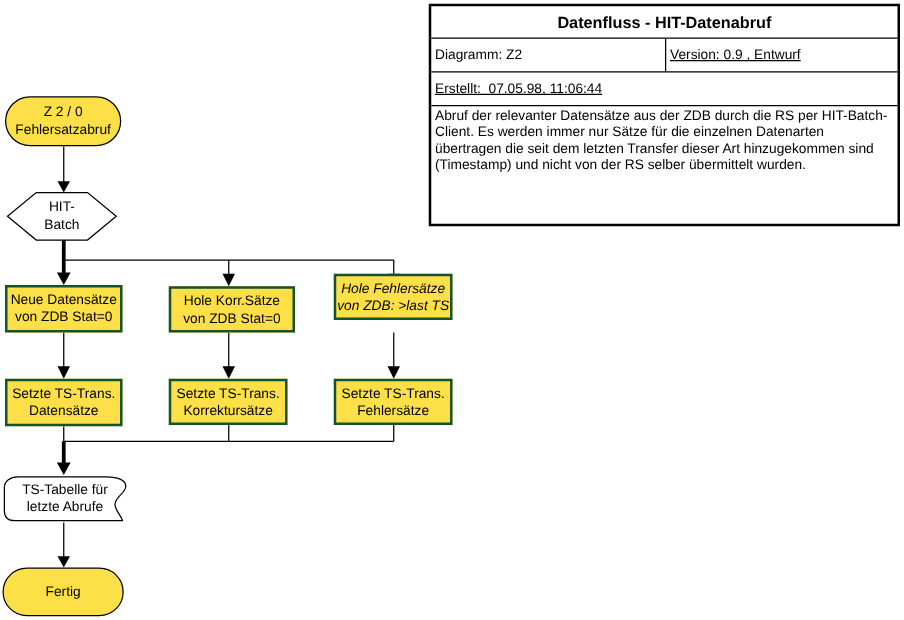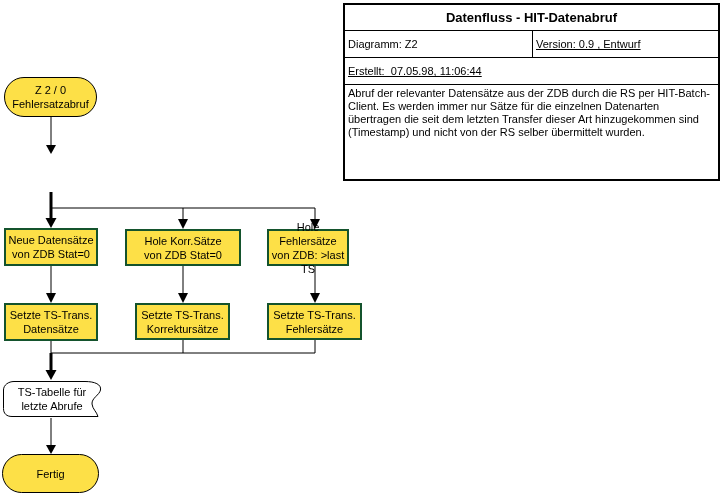--- a/index.html
+++ b/index.html
@@ -86,30 +86,37 @@
       <div class="cell cell-right">Erstellt:  07.05.98, 11:06:44</div>
     </div>
     <div class="desc-cell">Abruf der relevanter Datensätze aus der ZDB durch die RS per HIT-Batch-Client. Es werden immer nur Sätze für die einzelnen Datenarten übertragen die seit dem letzten Transfer dieser Art hinzugekommen sind (Timestamp) und nicht von der RS selber übermittelt wurden.</div>
   </div>
 
   <div class="node terminator" style="left:4px;top:77px;width:93px;height:40px;">
     <span>Z 2 / 0</span>
     <span>Fehlersatzabruf</span>
   </div>
 
+  <div class="node svg-shape" style="left:5px;top:153px;width:89px;height:40px;">
+    <svg class="shape-bg" width="89" height="40" viewBox="0 0 89 40">
+      <polygon points="1,20 24,1 65,1 88,20 65,39 24,39" fill="#ffffff" stroke="#000000" stroke-width="1"></polygon>
+    </svg>
+    <span class="label">HIT-</span>
+    <span class="label">Batch</span>
+  </div>
 
   <div class="node rect" style="left:4px;top:228px;width:94px;height:38px;">
     <span>Neue Datensätze</span>
     <span>von ZDB Stat=0</span>
   </div>
-  <div class="node rect" style="left:125px;top:229px;width:116px;height:37px;">
+  <div class="node rect" style="left:135px;top:229px;width:101px;height:37px;">
     <span>Hole Korr.Sätze</span>
     <span>von ZDB Stat=0</span>
   </div>
-  <div class="node rect" style="left:267px;top:229px;width:82px;height:37px;">
+  <div class="node rect" style="left:267px;top:219px;width:95px;height:37px;font-style:italic;">
     <span>Hole Fehlersätze</span>
     <span>von ZDB: &gt;last TS</span>
   </div>
 
   <div class="node rect" style="left:4px;top:303px;width:94px;height:38px;">
     <span>Setzte TS-Trans.</span>
     <span>Datensätze</span>
   </div>
   <div class="node rect" style="left:135px;top:303px;width:95px;height:37px;">
     <span>Setzte TS-Trans.</span>

